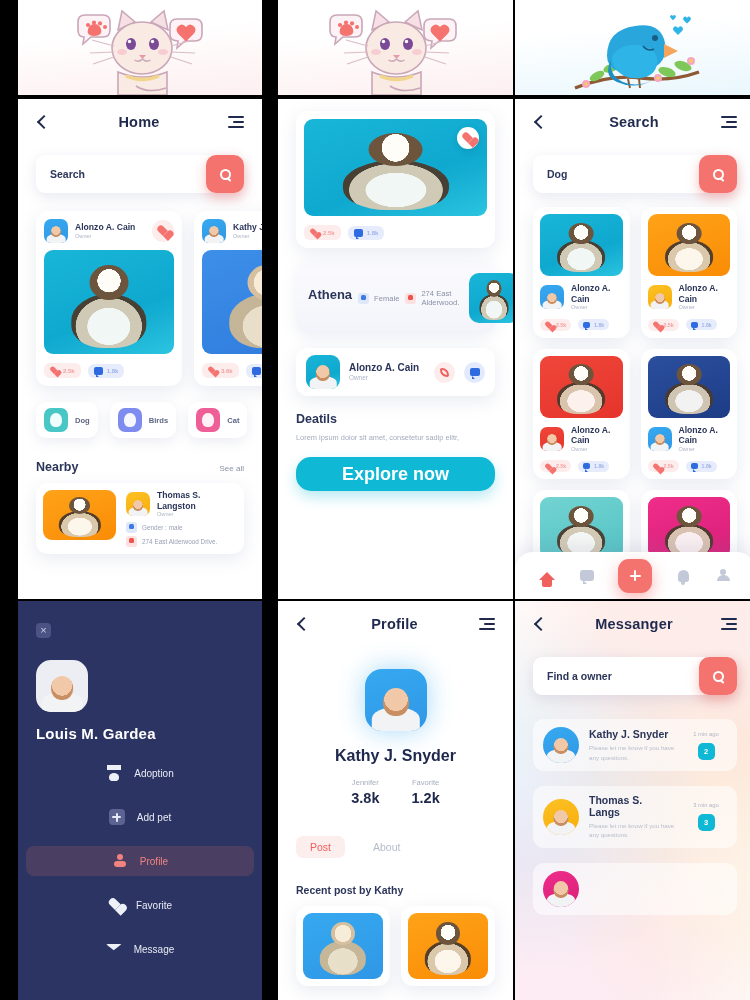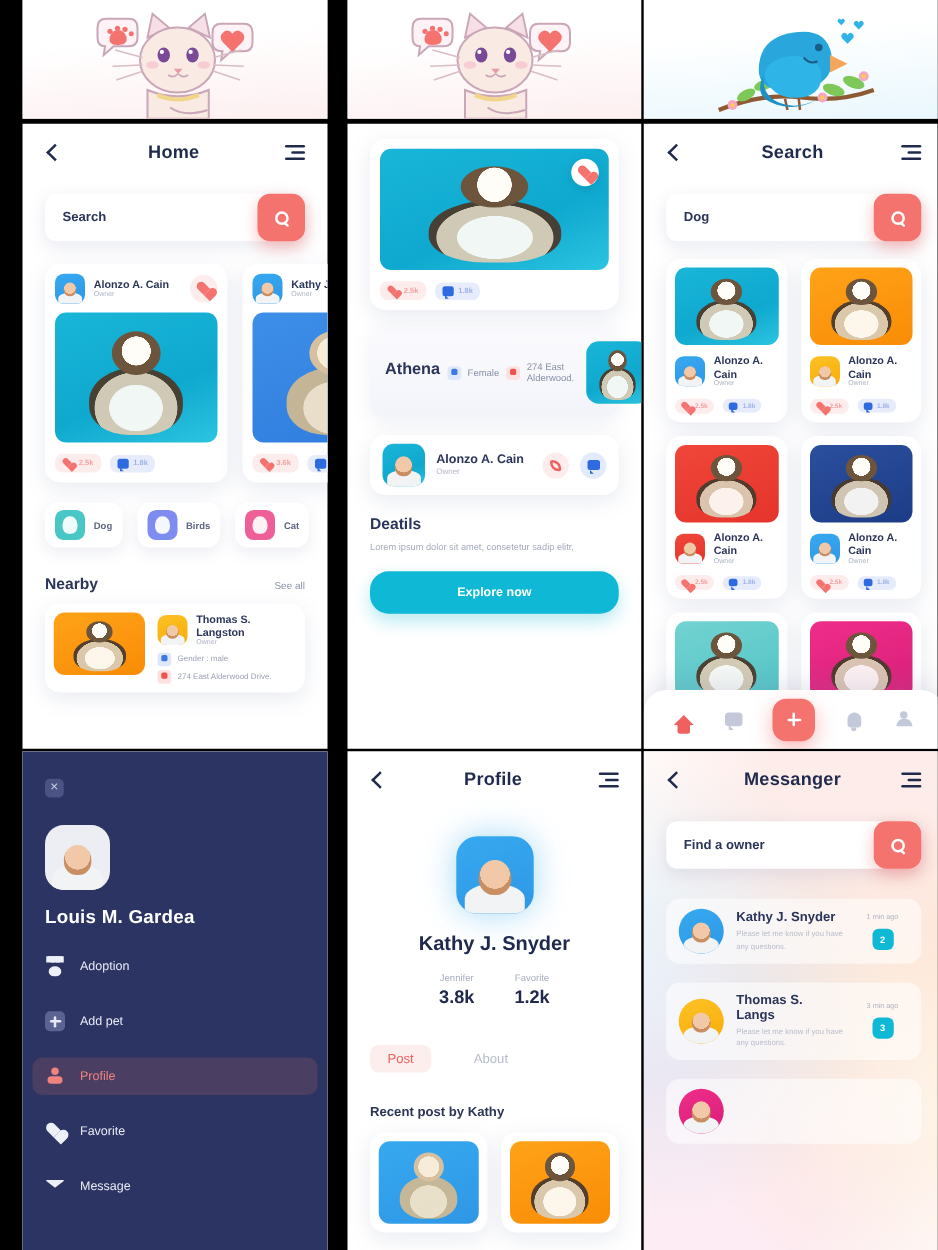--- a/index.html
+++ b/index.html
@@ -265,21 +265,21 @@
   .cb-msg  { background:#e3eafd; }
   .phico { width:9px;height:9px;border-radius:2px 7px 2px 7px; border:2px solid #f0605c; }
   .msico { width:10px;height:8px;border-radius:2px;background:#2f6be0; position:relative; }
   .msico::after{content:"";position:absolute;left:2px;bottom:-2.5px;border-left:3px solid #2f6be0;border-top:3px solid transparent;}
   .det { padding: 0 18px; margin-top: 16px; }
   .det h3 { font-size: 12.5px; color:#2b3559; }
   .det p { font-size: 7.4px; color:#a4abbe; margin-top: 6px; line-height: 1.5; }
   .explore {
     margin: 14px 18px 0; height: 34px;
     background: #0fb8d4; border: none; border-radius: 15px;
-    color: #fff; font-size: 10px; font-weight: bold;
+    color: #fff; font-size: 18px; font-weight: bold;
     font-family: "Liberation Sans", sans-serif;
     display:flex;align-items:center;justify-content:center;
     box-shadow: 0 6px 14px rgba(15,184,212,.3);
     cursor: pointer; width: calc(100% - 36px);
   }
 
   
   .sgrid {
     display:grid; grid-template-columns: 1fr 1fr; gap: 11px;
     padding: 14px 18px 0;
@@ -330,20 +330,21 @@
     width: 52px; height: 52px; border-radius: 15px; margin-top: 22px;
     overflow:hidden; position:relative; background:#eceef3;
   }
   .sb-name { color:#fff; font-size: 15px; font-weight:bold; margin-top: 13px; letter-spacing:.2px; }
   .sb-items { margin-top: 16px; }
   .sb-item {
     display:flex; align-items:center; gap: 12px;
     height: 30px; padding: 0 10px; margin: 0 -10px;
     border-radius: 8px; cursor:pointer;
     margin-bottom: 14px;
+    justify-content: center;
   }
   .sb-item.active { background:#4a3f63; }
   .sb-item .lbl { font-size: 10px; color:#e9ebf5; font-weight: 500; }
   .sb-item.active .lbl { color:#f1837f; }
   .sbi { width: 16px; height: 16px; position: relative; flex:none; }
   .sbi-paw::before{
     content:""; position:absolute; left:3px; bottom:0; width:10px;height:8px;
     background:#eef0f7; border-radius:50% 50% 42% 42%;
   }
   .sbi-paw::after{
@@ -388,21 +389,21 @@
   .pf-av {
     width: 62px; height: 62px; border-radius: 17px; margin: 22px auto 0;
     position: relative; overflow: hidden;
     box-shadow: 0 0 26px rgba(60,170,240,.45);
   }
   .pf-name { text-align:center; font-size: 16px; font-weight:bold; color:#20294d; margin-top: 16px; }
   .pf-stats { display:flex; justify-content:center; gap: 32px; margin-top: 13px; }
   .pf-stat { text-align:center; }
   .pf-stat .k { font-size: 7.6px; color:#a7aebf; }
   .pf-stat .v { font-size: 14.5px; font-weight:bold; color:#20294d; margin-top: 3px; }
-  .pf-tabs { display:flex; gap: 20px; padding: 0 18px; margin-top: 30px; align-items:center; }
+  .pf-tabs { display:flex; gap: 14px; padding: 0 18px; margin-top: 30px; align-items:center; }
   .pf-tab { font-size: 10.5px; padding: 5px 14px; border-radius: 7px; cursor:pointer; }
   .pf-tab.on  { background:#fdeeee; color:#f0605c; font-weight: 500; }
   .pf-tab.off { color:#b6bccb; }
   .pf-rec { padding: 0 18px; margin-top: 26px; font-size: 10.5px; font-weight:bold; color:#2b3559; }
   .pf-grid { display:grid; grid-template-columns: 1fr 1fr; gap: 11px; padding: 10px 18px 0; }
   .pf-card { padding: 7px; }
   .pf-card .photo { height: 66px; }
 
   
   .ms-bg {

